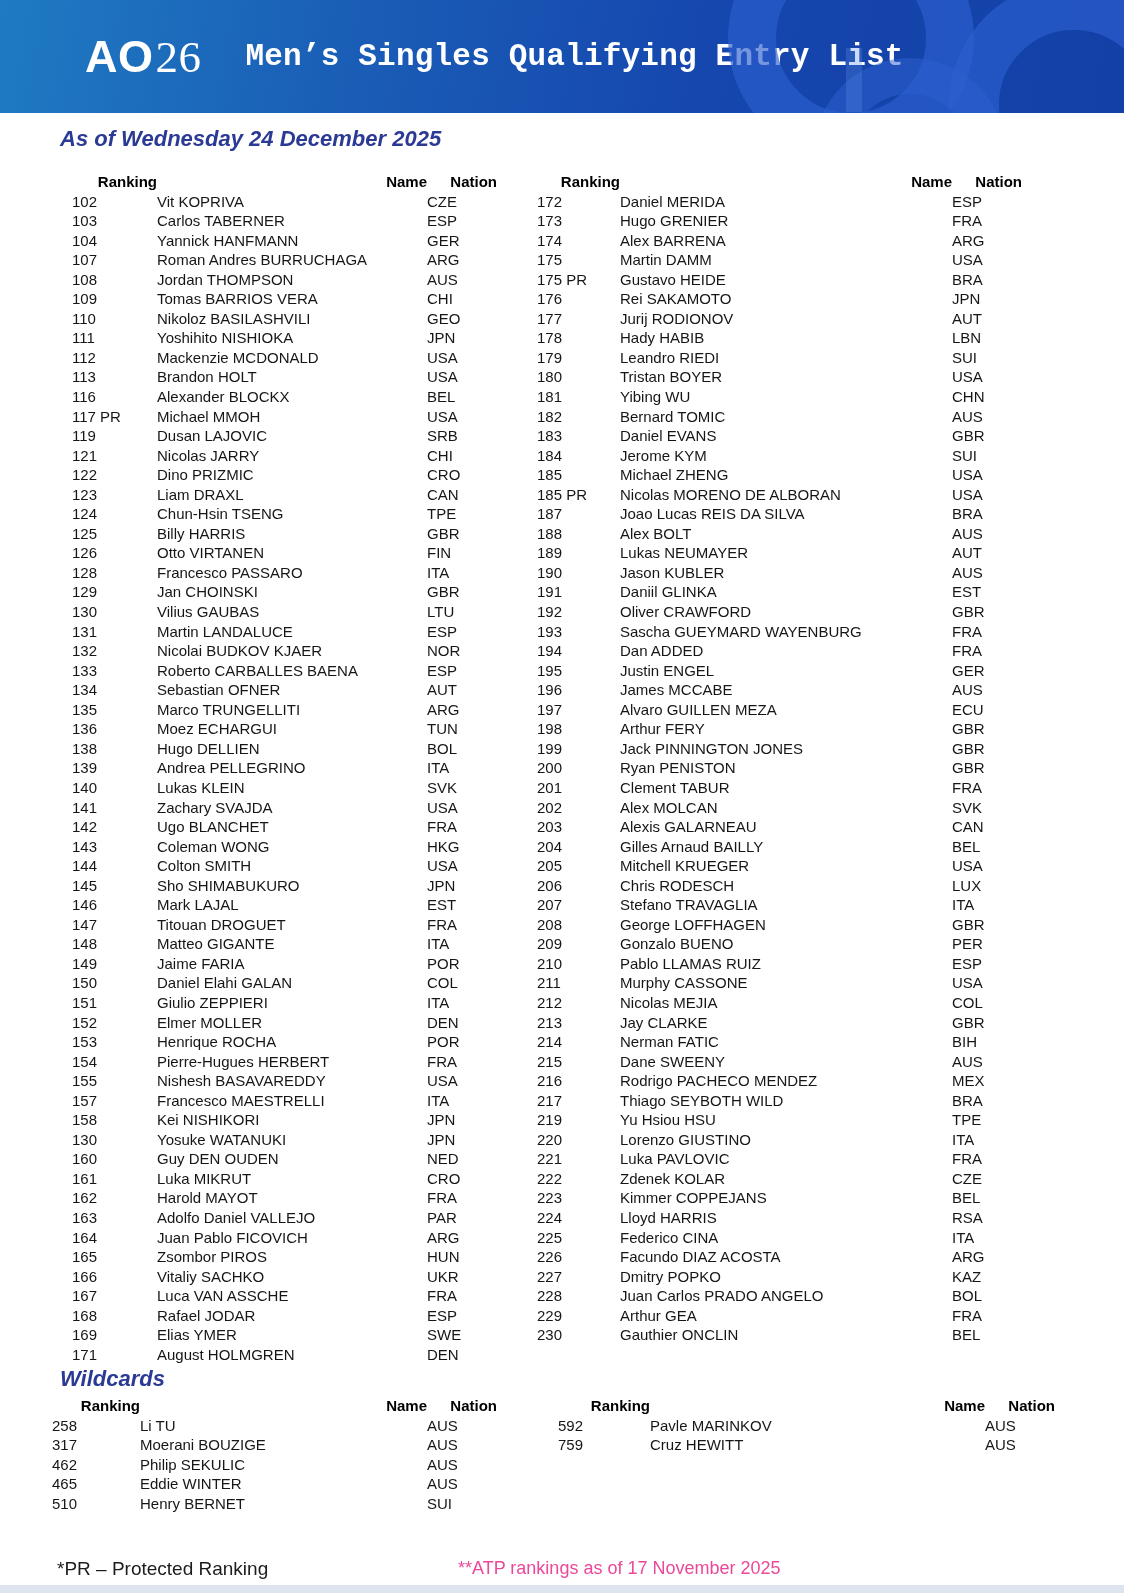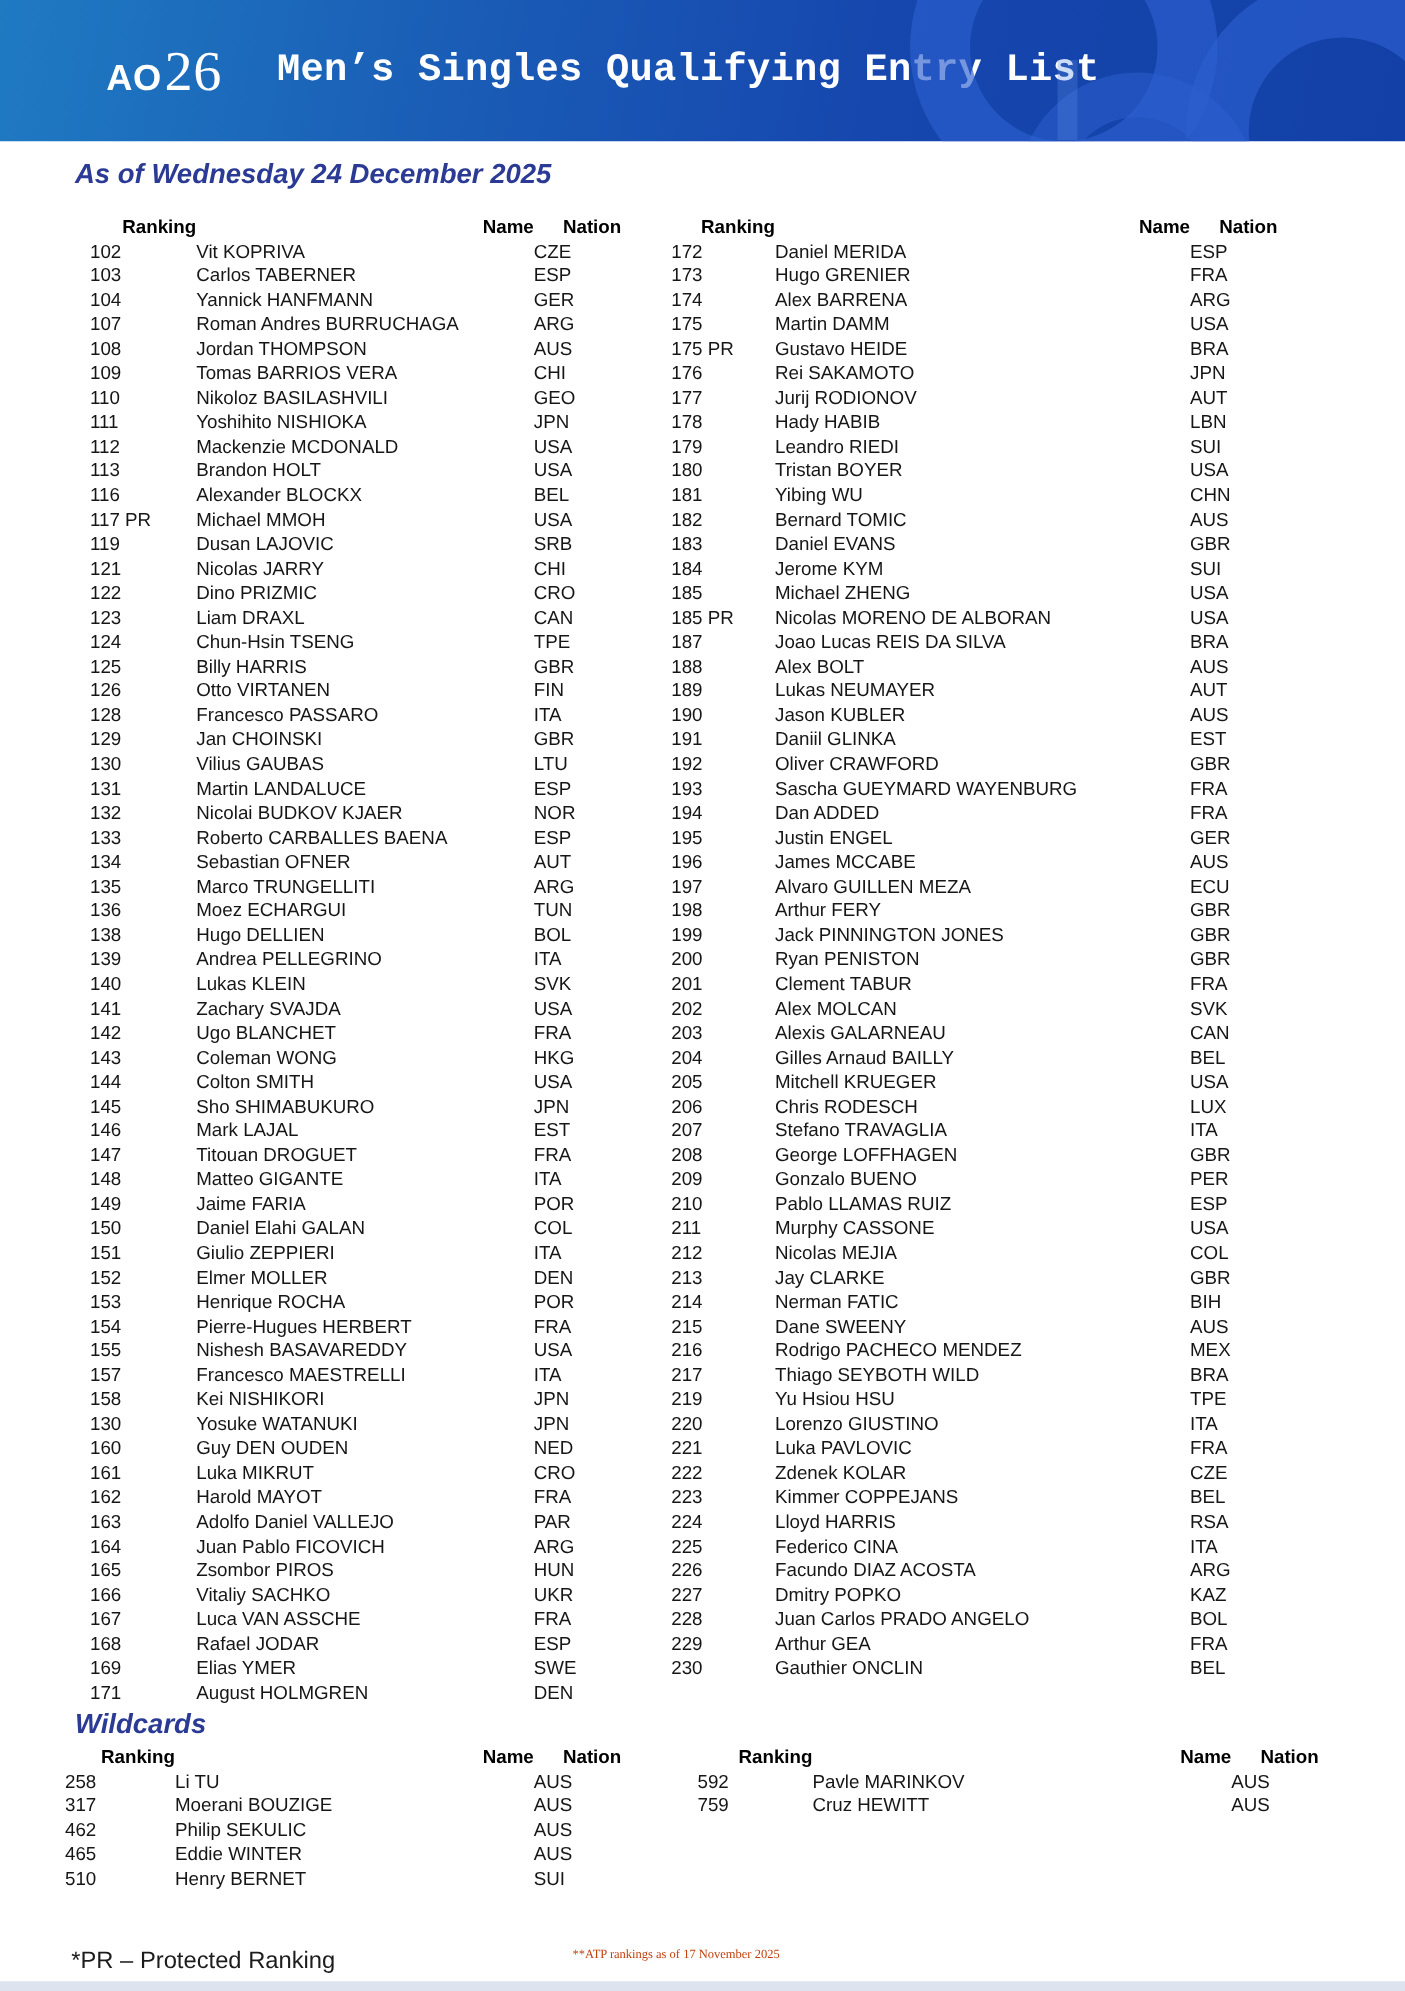--- a/index.html
+++ b/index.html
@@ -12,21 +12,21 @@
     position:absolute; top:0; left:0; width:1124px; height:113px;
     background:linear-gradient(100deg, var(--header-start,#1f7ac2) 0%, #1a5db6 32%, #1647ae 62%, var(--header-end,#1240a6) 100%);
     overflow:hidden; display:flex; align-items:center;
   }
   .ring { position:absolute; border-radius:50%; border-style:solid; border-color:rgba(45,95,208,0.65); }
   .ring.r1 { width:150px; height:150px; border-width:50px; right:-75px; top:-20px; }
   .ring.r2 { width:150px; height:150px; border-width:48px; right:150px; top:-85px; }
   .ring.r3 { width:120px; height:120px; border-width:36px; right:118px; top:58px; border-color:rgba(45,95,208,0.5); }
   .stripe { position:absolute; right:262px; top:48px; width:16px; height:64px; background:rgba(90,140,225,0.30); }
   .logo { margin-left:85px; color:#ffffff; white-space:nowrap; letter-spacing:0.5px; }
-  .logo-ao { font-size:29px; font-weight:800; }
+  .logo-ao { font-size:45px; font-weight:800; }
   .logo-year { font-size:45px; font-weight:400; margin-left:2px;font-family:Liberation Serif, serif; }
   .header-title { color:#ffffff; font-size:31px; font-weight:700; margin-left:44px; letter-spacing:0.2px;font-family:Liberation Mono, monospace; }
   
   .date-heading {
     position:absolute; left:60px; top:126px; font-size:22px; font-weight:700; font-style:italic;
     color:var(--accent-navy,#2b3a94);
     text-align:center;
   }
   .wc-heading {
     position:absolute; left:60px; top:1366px; font-size:22px; font-weight:700; font-style:italic;
@@ -39,21 +39,21 @@
   .etable.left  { left:72px;  top:172px; }
   .etable.left  .trow { grid-template-columns:85px 270px 70px; }
   .etable.right { left:537px; top:172px; }
   .etable.right .trow { grid-template-columns:83px 332px 70px; }
   .etable.wc-left  { left:52px;  top:1396px; }
   .etable.wc-left  .trow { grid-template-columns:88px 287px 70px; }
   .etable.wc-right { left:558px; top:1396px; }
   .etable.wc-right .trow { grid-template-columns:92px 335px 70px; }
   
   .footnote-pr  { position:absolute; left:57px;  top:1558px; font-size:19px; color:#1c1c1c; }
-  .footnote-atp { position:absolute; left:458px; top:1558px; font-size:10px; color:#c2410c;font-family:Liberation Serif, serif; }
+  .footnote-atp { position:absolute; left:458px; top:1558px; font-size:18px; color:#ec4899; }
   .bottom-strip { position:absolute; left:0; bottom:0; width:1124px; height:8px; background:var(--footer-strip,#dde4ef); }
 </style>
 </head>
 <body>
 
 <div class="page">
 
   <div class="header">
     <div class="ring r1"></div>
     <div class="ring r2"></div>

